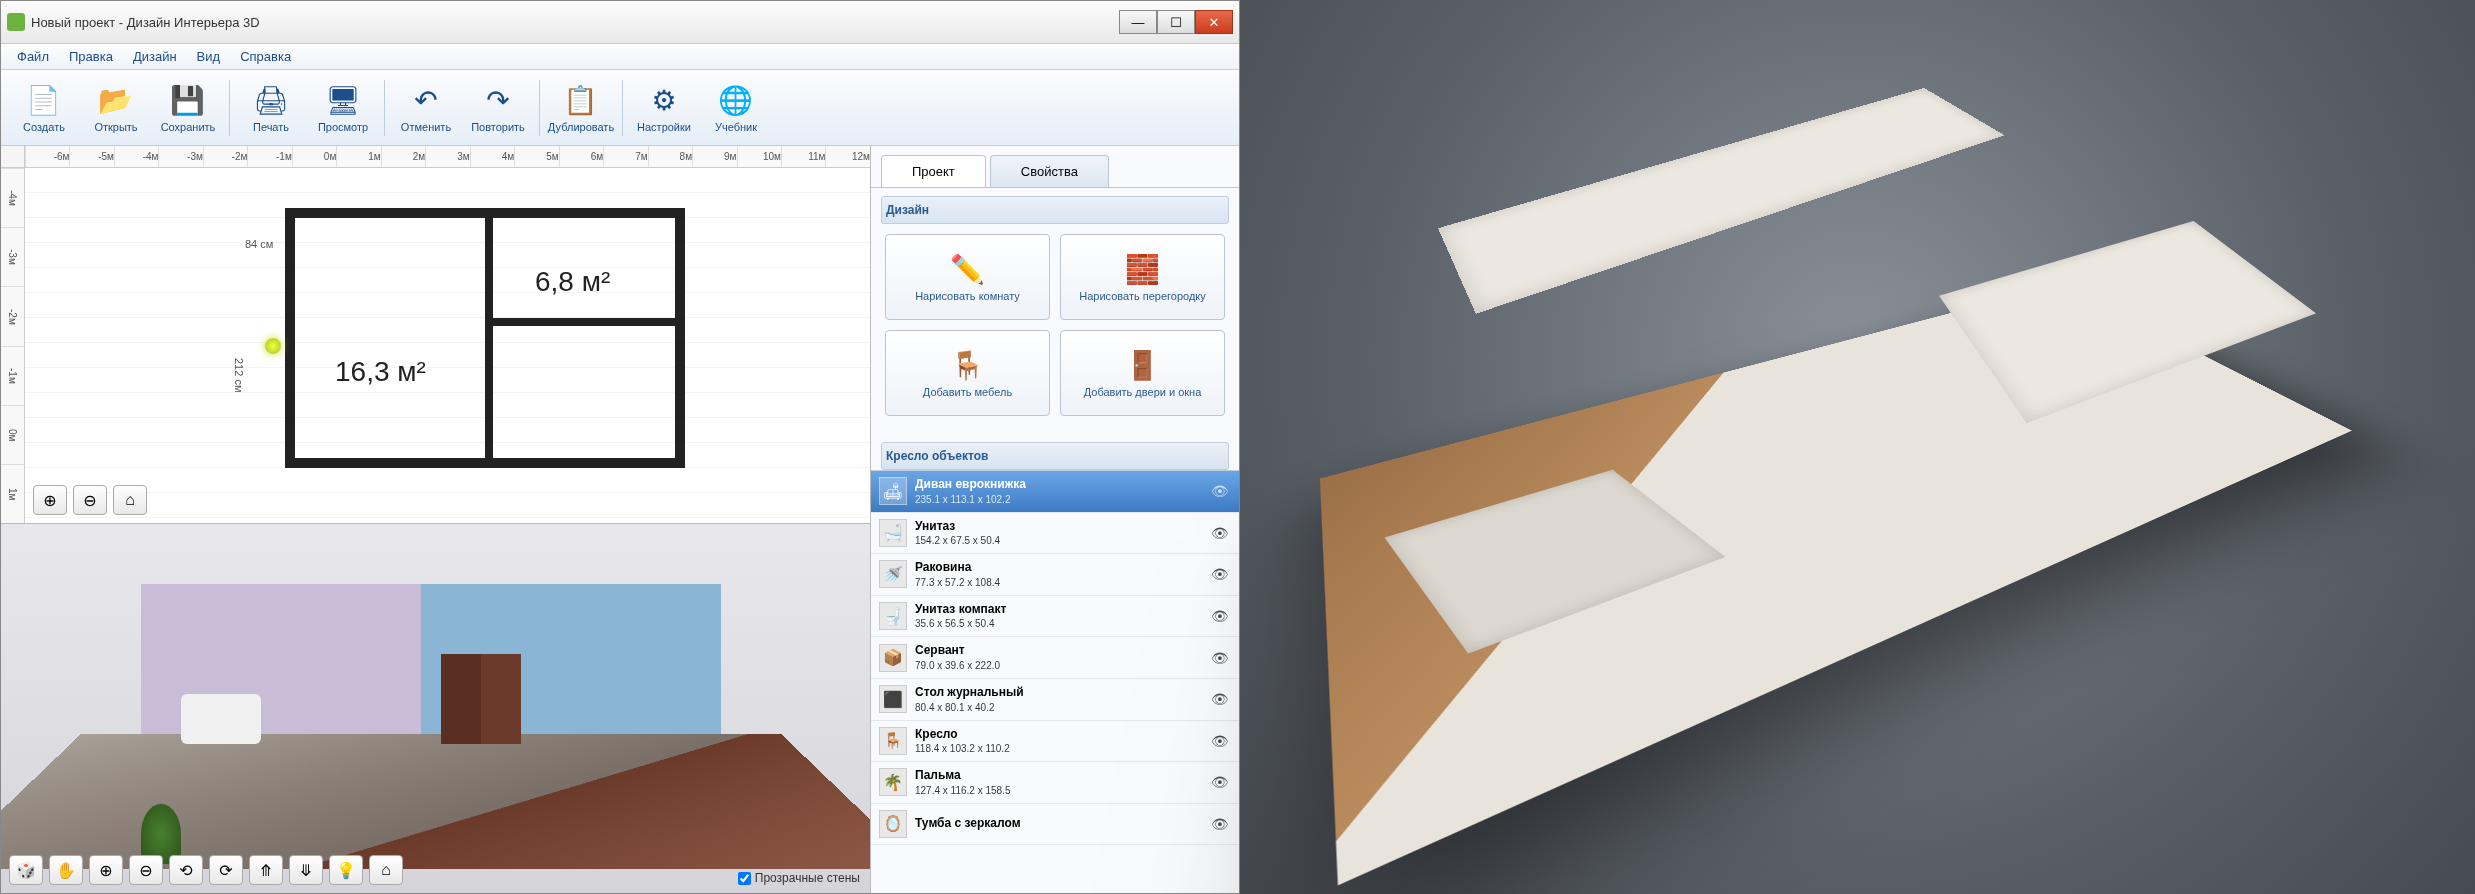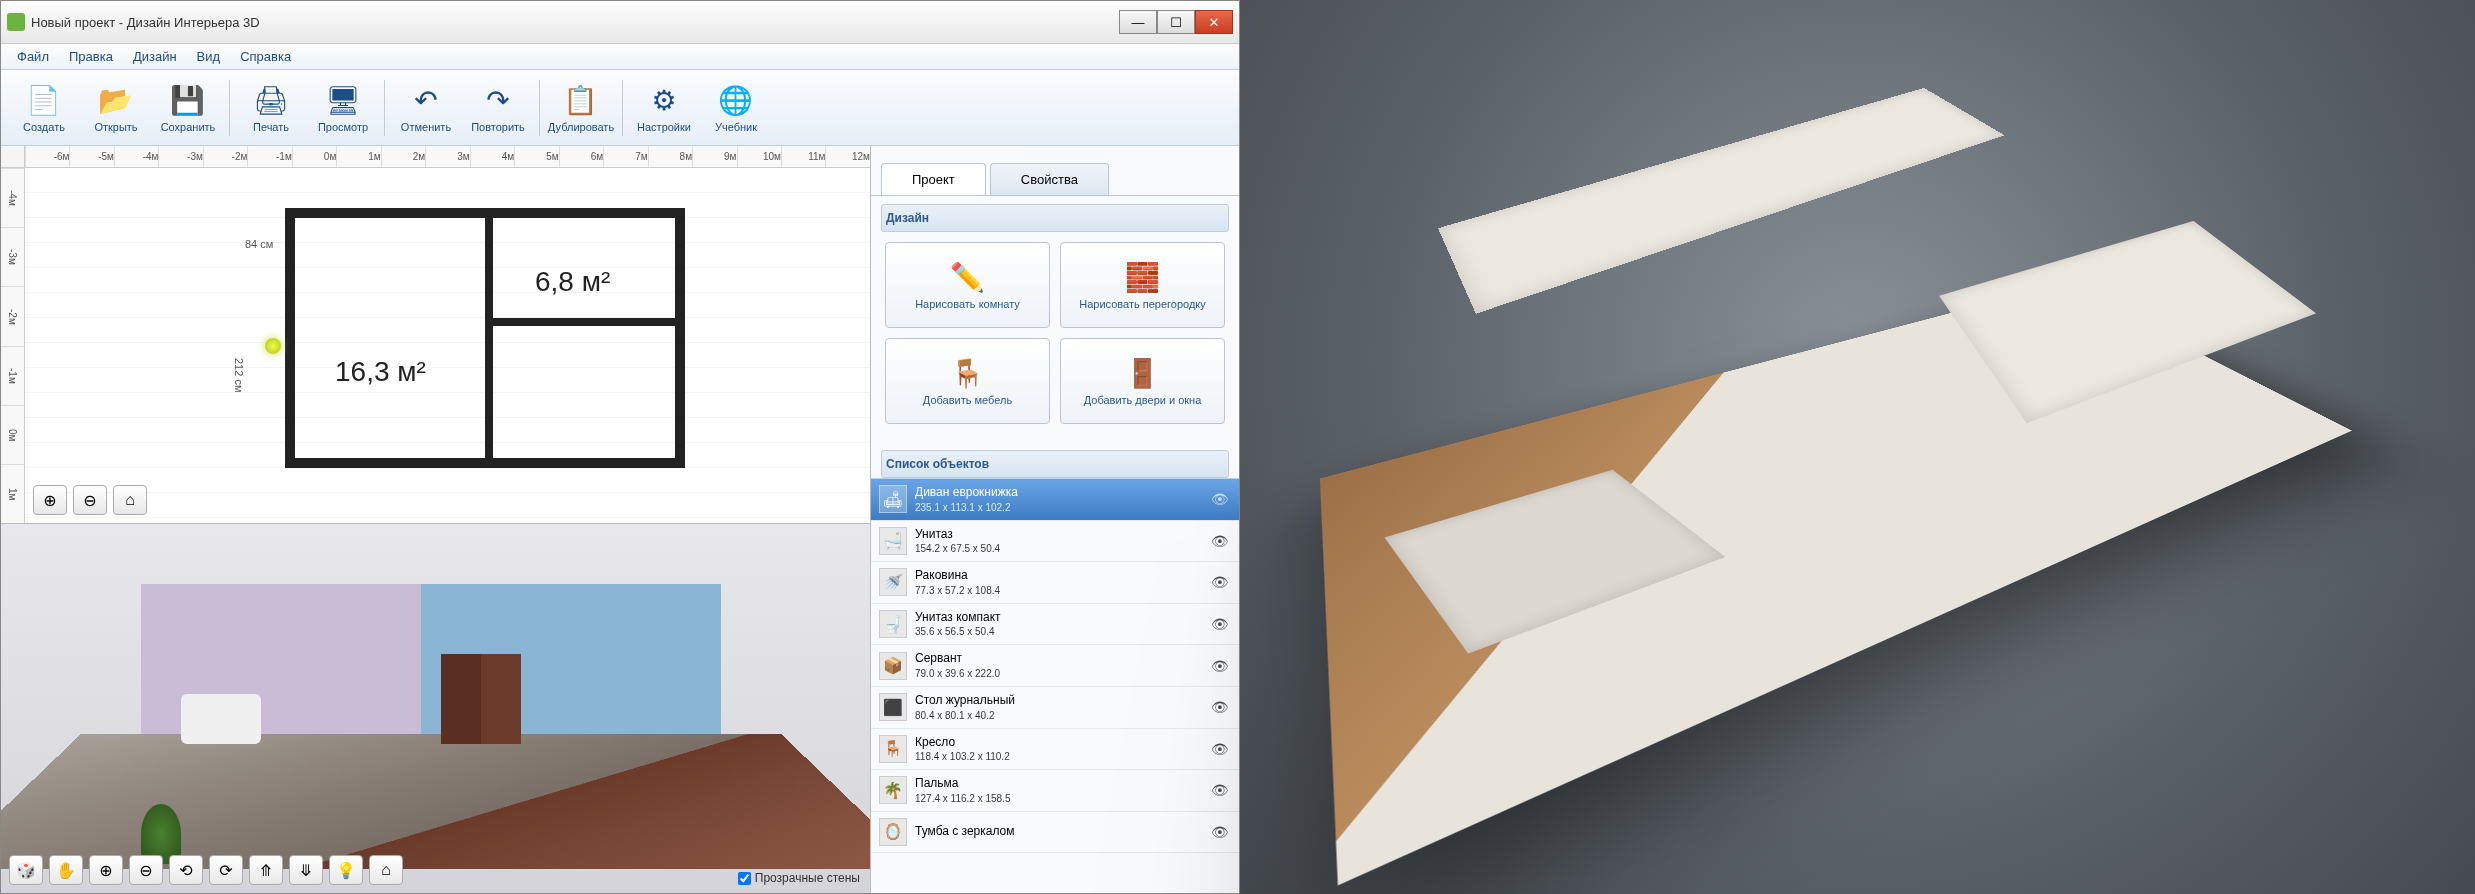--- a/index.html
+++ b/index.html
@@ -34,35 +34,35 @@
 .plan-tools { position: absolute; left: 8px; bottom: 8px; display: flex; gap: 6px; }
 .sq-btn { width: 34px; height: 30px; background: linear-gradient(#fff,#e8e8e8); border: 1px solid #aaa; border-radius: 4px; display: flex; align-items: center; justify-content: center; font-size: 16px; cursor: pointer; }
 .view3d { height: 370px; background: linear-gradient(#e8e8ec,#d4d4da); position: relative; border-top: 1px solid #bbb; overflow: hidden; }
 .room3d { position: absolute; left: 80px; top: 30px; width: 700px; height: 320px; }
 .room3d .floor { position: absolute; left: 0; top: 180px; width: 700px; height: 150px; background: linear-gradient(160deg,#a8a098 0%,#7a6f66 60%,#6b3a2a 60%,#8f5b48 100%); transform: perspective(400px) rotateX(50deg); transform-origin: top; }
 .room3d .wall-back { position: absolute; left: 60px; top: 30px; width: 280px; height: 170px; background: #c9bcd6; }
 .room3d .wall-back2 { position: absolute; left: 340px; top: 30px; width: 300px; height: 170px; background: #8bb5d4; }
 .bottom-toolbar { position: absolute; left: 8px; bottom: 8px; display: flex; gap: 6px; }
 .transparent-check { position: absolute; right: 10px; bottom: 8px; font-size: 12px; color: #333; display: flex; align-items: center; gap: 4px; }
 .side-panel { flex: 1; background: #f8fafd; display: flex; flex-direction: column; }
-.tabs { height: 50px; display: flex; align-items: flex-end; padding: 0 10px; gap: 4px; border-bottom: 1px solid #b8c6d8; }
+.tabs { height: 42px; display: flex; align-items: flex-end; padding: 0 10px; gap: 4px; border-bottom: 1px solid #b8c6d8; }
 .tab { padding: 8px 30px; font-size: 13px; border: 1px solid #b8c6d8; border-bottom: none; background: linear-gradient(#f0f4f9,#dde7f2); border-radius: 4px 4px 0 0; cursor: pointer; }
 .tab.active { background: #fff; }
 .panel-section { padding: 8px 10px; }
 .section-title { font-size: 12px; font-weight: bold; color: #2a5a94; padding: 6px 4px; background: linear-gradient(#eaf0f8,#d8e4f2); border: 1px solid #c0cddd; border-radius: 3px; }
 .design-grid { display: grid; grid-template-columns: 1fr 1fr; gap: 10px; padding: 10px 4px; }
 .design-btn { height: 86px; border: 1px solid #b8c6d8; border-radius: 4px; background: linear-gradient(#fff,#eef3f9); display: flex; flex-direction: column; align-items: center; justify-content: center; font-size: 11px; color: #2a5a94; cursor: pointer; gap: 4px; }
 .design-btn .icon { font-size: 28px; }
 .object-list { flex: 1; overflow: auto; border-top: 1px solid #c0cddd; }
 .obj-item { display: flex; align-items: center; padding: 6px 8px; border-bottom: 1px solid #e2e8f0; gap: 8px; cursor: pointer; font-size: 12px; }
 .obj-item.selected { background: linear-gradient(#6aa6e6,#3d7bc4); color: #fff; }
 .obj-item .thumb { width: 28px; height: 28px; background: #e8e8e8; border: 1px solid #ccc; display: flex; align-items: center; justify-content: center; font-size: 16px; }
 .obj-item.selected .thumb { background: rgba(255,255,255,.25); border-color: rgba(255,255,255,.4); }
 .obj-info { flex: 1; line-height: 1.3; }
-.obj-name { font-weight: 400; }
+.obj-name { font-weight: 700; }
 .obj-dims { font-size: 10px; opacity: .8; }
 .obj-eye { width: 20px; font-size: 14px; opacity: .7; }
 .render-panel { flex: 1; height: 894px; background: radial-gradient(circle at 50% 40%, #8a9199 0%, #5a6067 60%, #464b51 100%); display: flex; align-items: center; justify-content: center; }
 .render-model { width: 90%; height: 80%; position: relative; }
 .iso-floor { position: absolute; left: 8%; top: 20%; width: 84%; height: 62%; background: linear-gradient(135deg,#9b6f47 0%,#b88a5c 30%,#e8e4dc 30%,#e8e4dc 100%); transform: perspective(800px) rotateX(55deg) rotateZ(-30deg); box-shadow: 0 40px 80px rgba(0,0,0,.5); }
 .iso-wall { position: absolute; background: #ece8e0; box-shadow: inset 0 0 20px rgba(0,0,0,.15); }
 </style>
 </head>
 <body>
 
@@ -238,21 +238,21 @@
               <div class="icon">🪑</div>
               <span>Добавить мебель</span>
             </div>
             <div class="design-btn">
               <div class="icon">🚪</div>
               <span>Добавить двери и окна</span>
             </div>
           </div>
       </div>
       <div class="panel-section" style="padding-bottom:0">
-        <div class="section-title">Список объектов</div>
+        <div class="section-title">Кресло объектов</div>
       </div>
       <div class="object-list" id="object-list">
           <div class="obj-item selected">
             <div class="thumb">🛋</div>
     <div class="obj-info">
       <div class="obj-name">Диван еврокнижка</div>
       <div class="obj-dims">235.1 x 113.1 x 102.2</div>
     </div>
     <div class="obj-eye">👁</div>
           </div>

